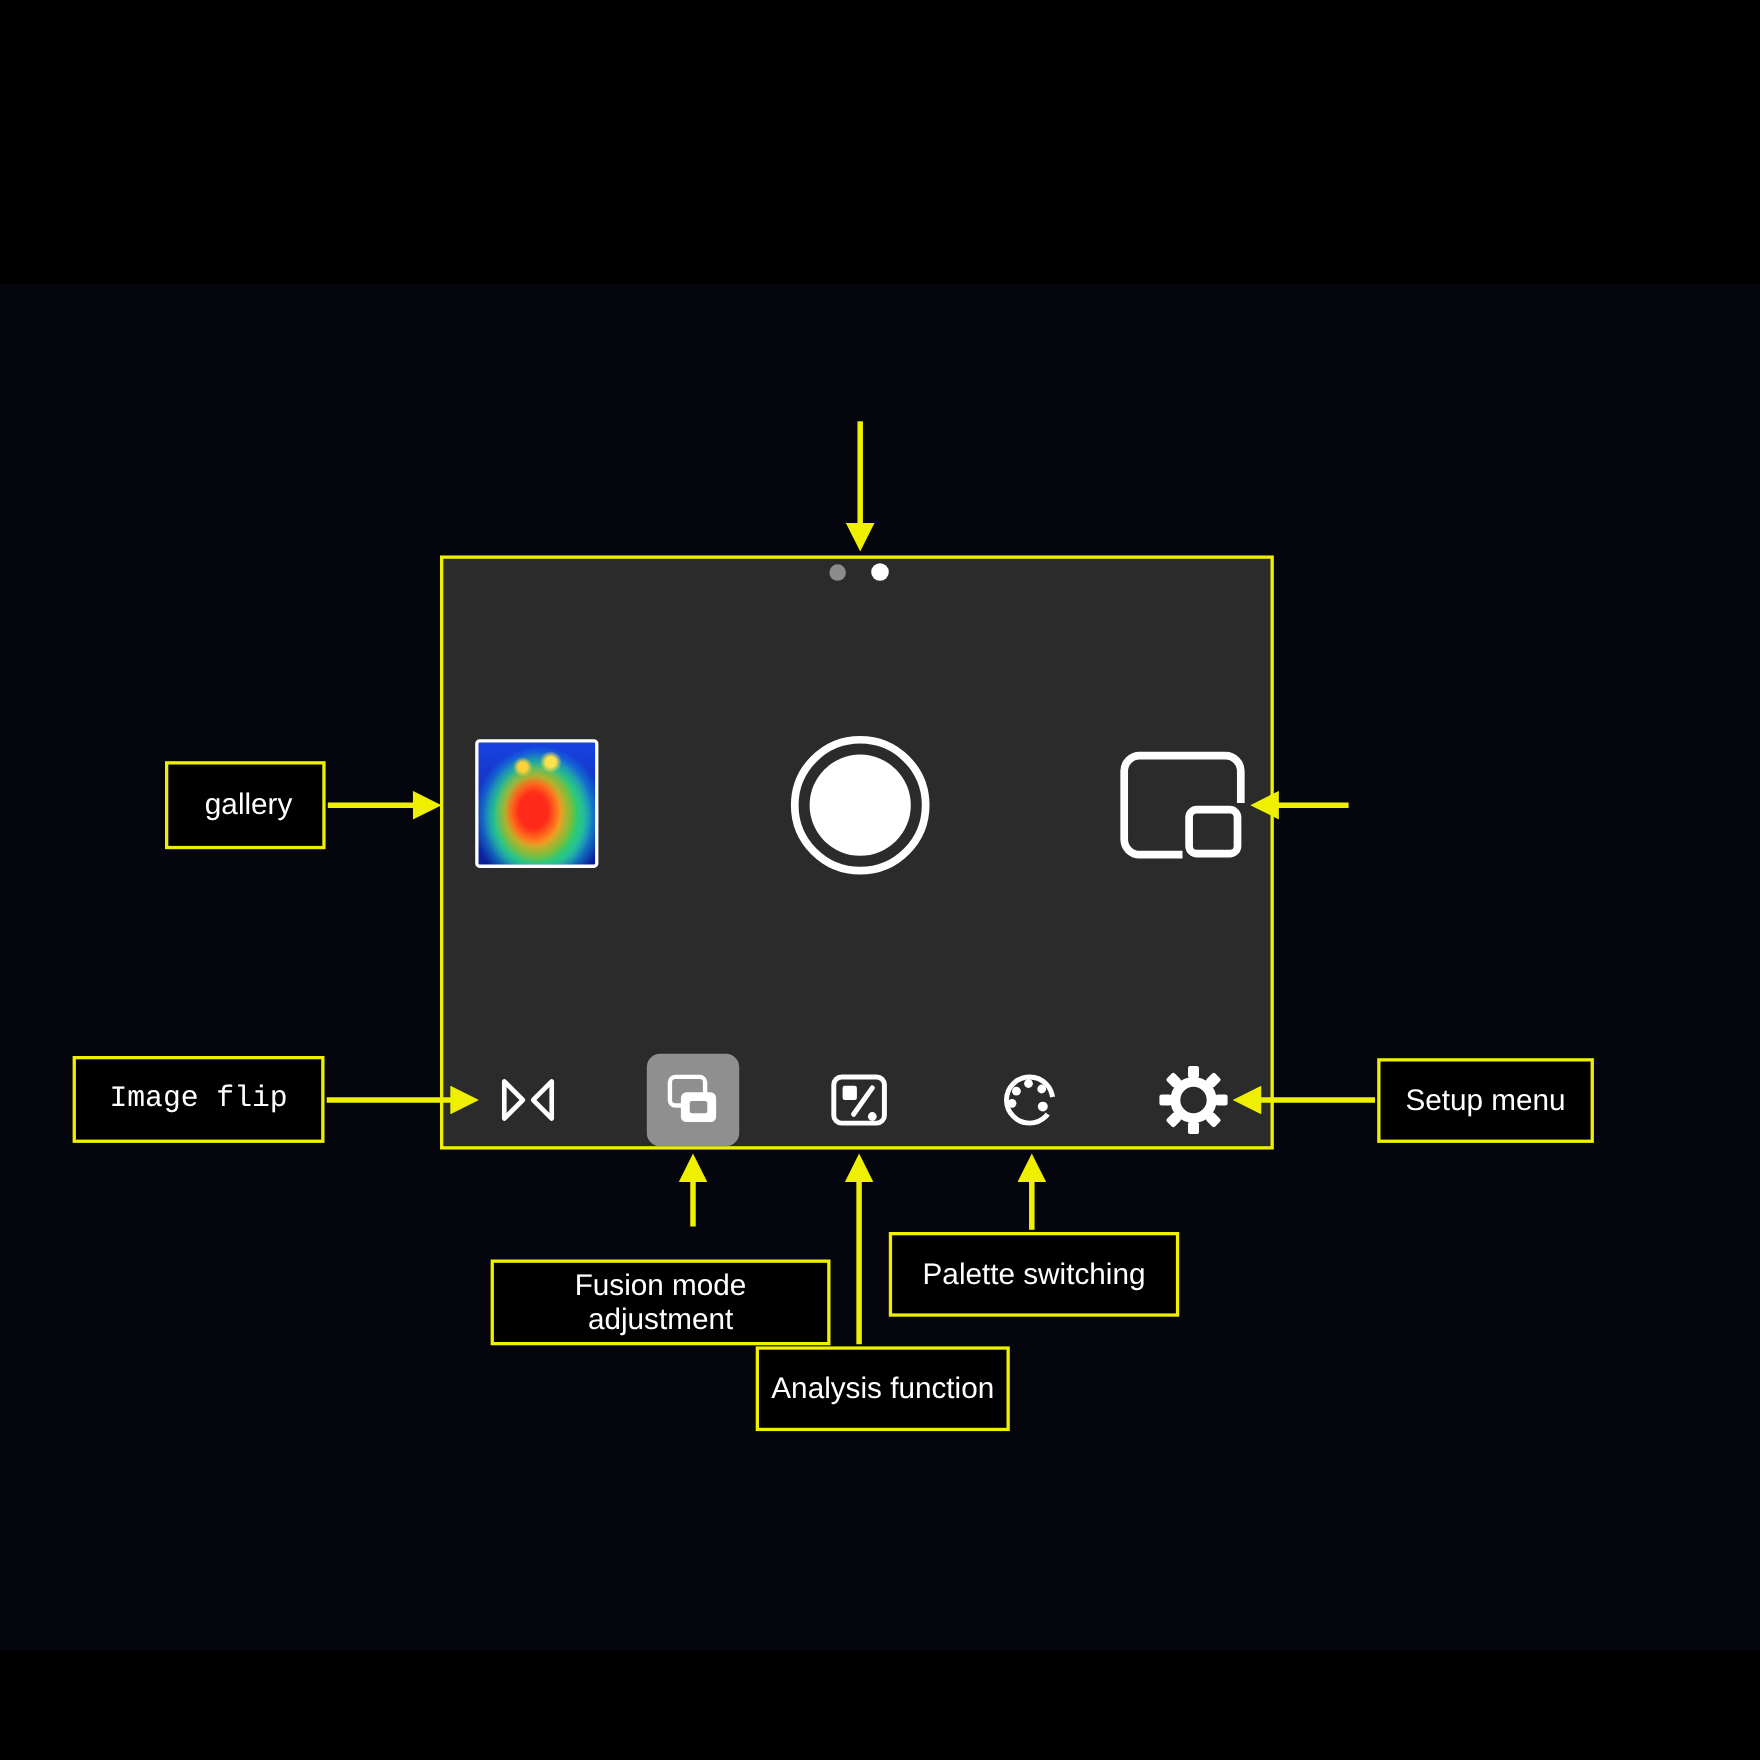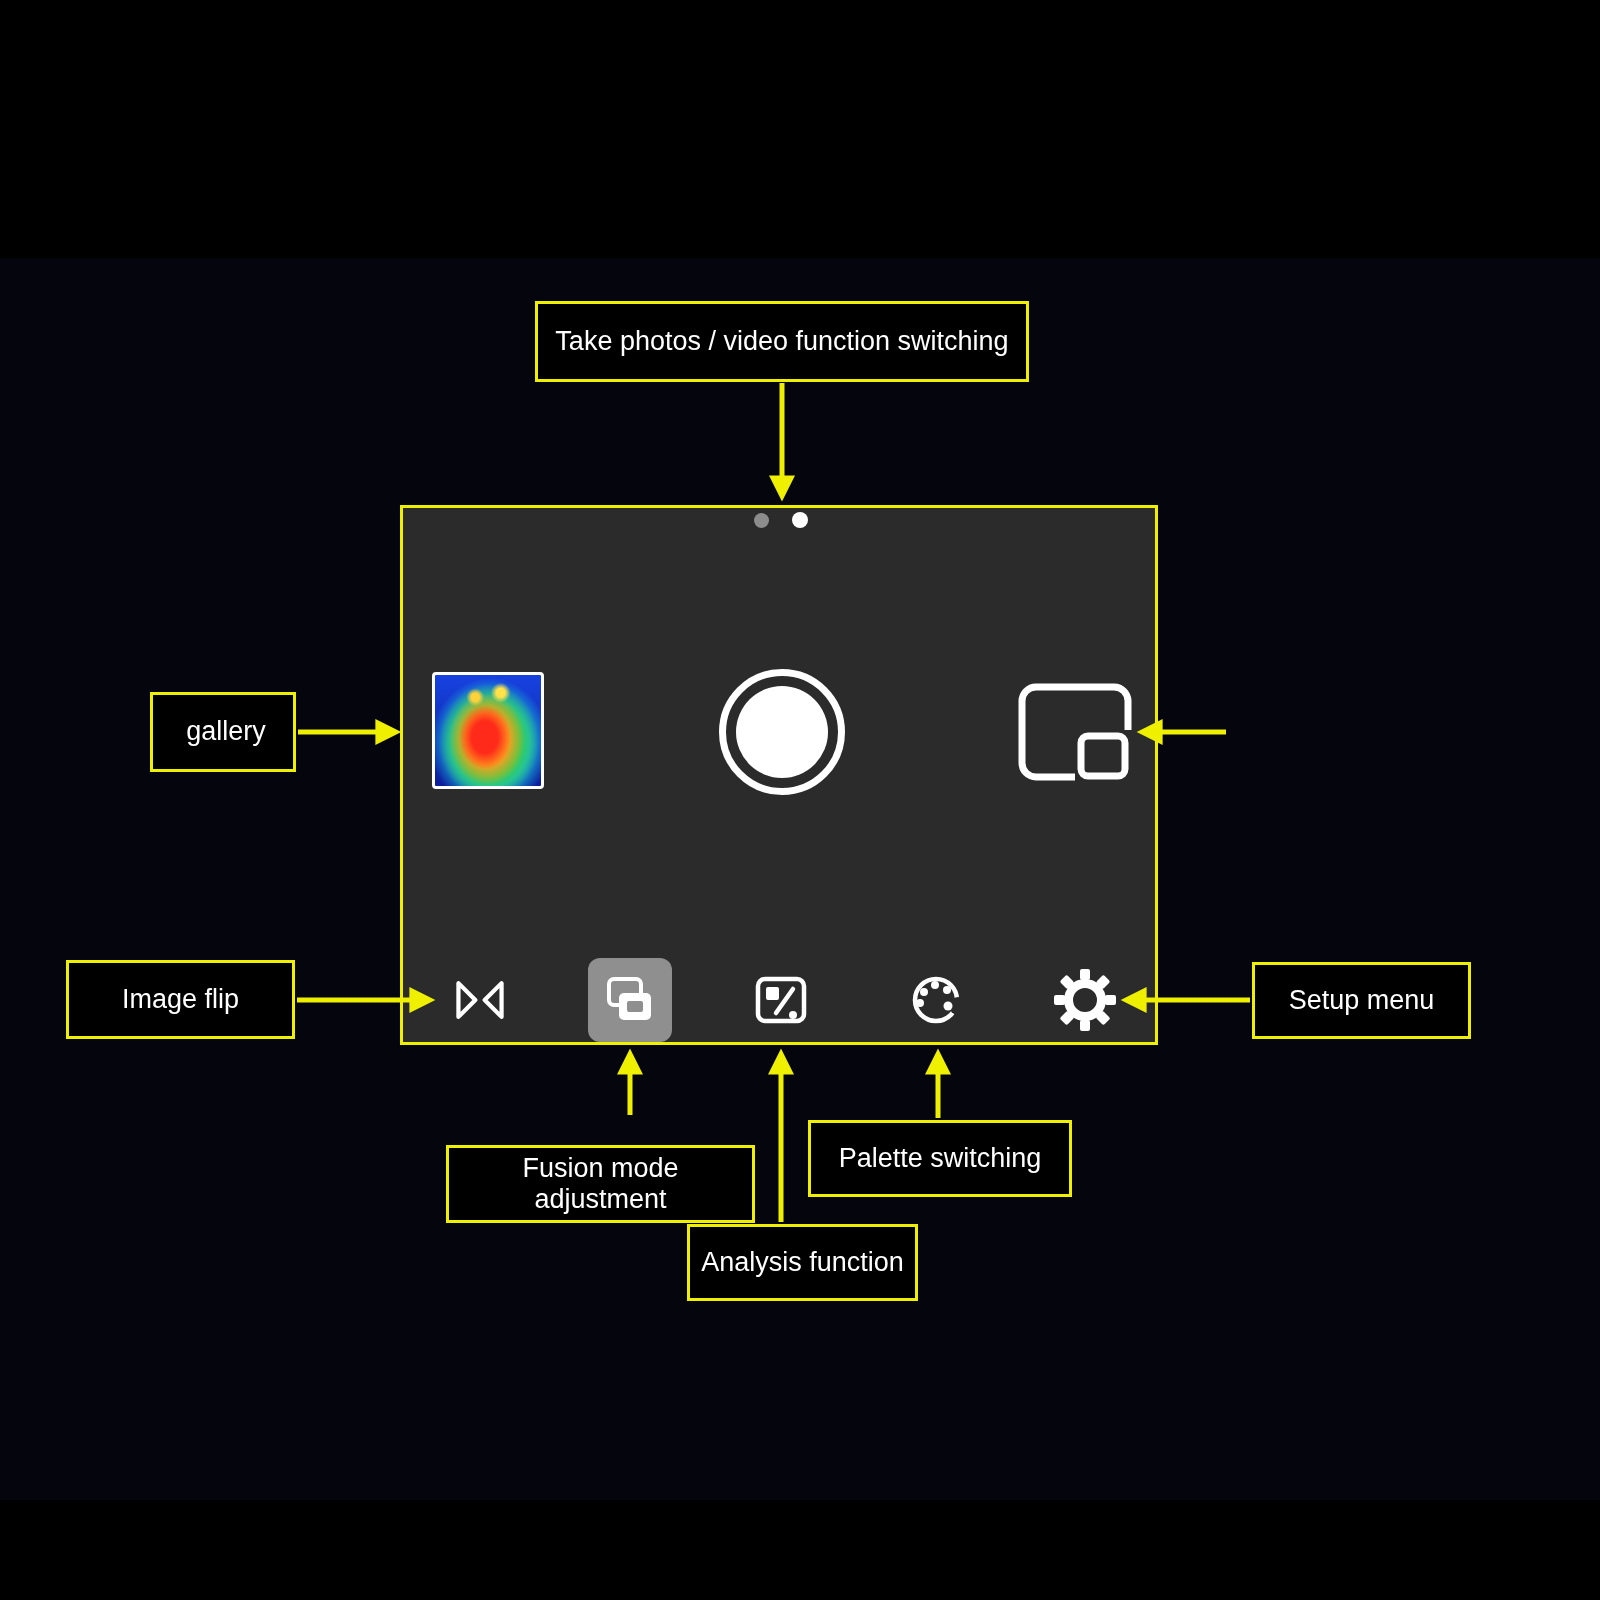--- a/index.html
+++ b/index.html
@@ -70,22 +70,22 @@
     position:absolute;display:flex;align-items:center;justify-content:center;
     background:var(--label-bg);
     border:3px solid var(--accent);
     color:var(--label-text);
     font-size:27px;line-height:1.15;text-align:center;
     padding:4px 10px;
   }
   .lbl-take{left:535px;top:301px;width:494px;height:81px;}
   .lbl-gallery{left:150px;top:692px;width:146px;height:80px;padding-left:16px;}
   .lbl-pip{left:1228px;top:696px;width:268px;height:77px;}
-  .lbl-flip{left:66px;top:960px;width:229px;height:79px;}
-  .lbl-setup{left:1252px;top:962px;width:219px;height:77px;}
+  .lbl-flip{left:66px;top:960px;width:229px;height:79px;font-family:Liberation Mono, monospace;}
+  .lbl-setup{left:1252px;top:962px;width:197px;height:77px;}
   .lbl-fusion{left:446px;top:1145px;width:309px;height:78px;}
   .lbl-palette{left:808px;top:1120px;width:264px;height:77px;}
   .lbl-analysis{left:666px;top:1224px;width:231px;height:77px;margin-left:21px;}
 
   .arrows{position:absolute;left:0;top:0;width:1600px;height:1600px;pointer-events:none;}
   .arrow{stroke:var(--accent);stroke-width:5;}
   .ahead{fill:var(--accent);}
 </style>
 </head>
 <body>
@@ -147,23 +147,20 @@
       <rect class="ifill" x="27" y="1" width="10" height="11" rx="2" transform="rotate(90 32 32)"></rect>
       <rect class="ifill" x="27" y="1" width="10" height="11" rx="2" transform="rotate(135 32 32)"></rect>
       <rect class="ifill" x="27" y="1" width="10" height="11" rx="2" transform="rotate(180 32 32)"></rect>
       <rect class="ifill" x="27" y="1" width="10" height="11" rx="2" transform="rotate(225 32 32)"></rect>
       <rect class="ifill" x="27" y="1" width="10" height="11" rx="2" transform="rotate(270 32 32)"></rect>
       <rect class="ifill" x="27" y="1" width="10" height="11" rx="2" transform="rotate(315 32 32)"></rect>
       <circle class="istroke" cx="32" cy="32" r="16.5" stroke-width="9"></circle>
     </g>
   </svg>
 
-  <div class="label lbl-take">
-    <span>Take photos / video function switching</span>
-  </div>
   <div class="label lbl-gallery">
     <span>gallery</span>
   </div>
   <div class="label lbl-flip">
     <span>Image flip</span>
   </div>
   <div class="label lbl-setup">
     <span>Setup menu</span>
   </div>
   <div class="label lbl-fusion">

